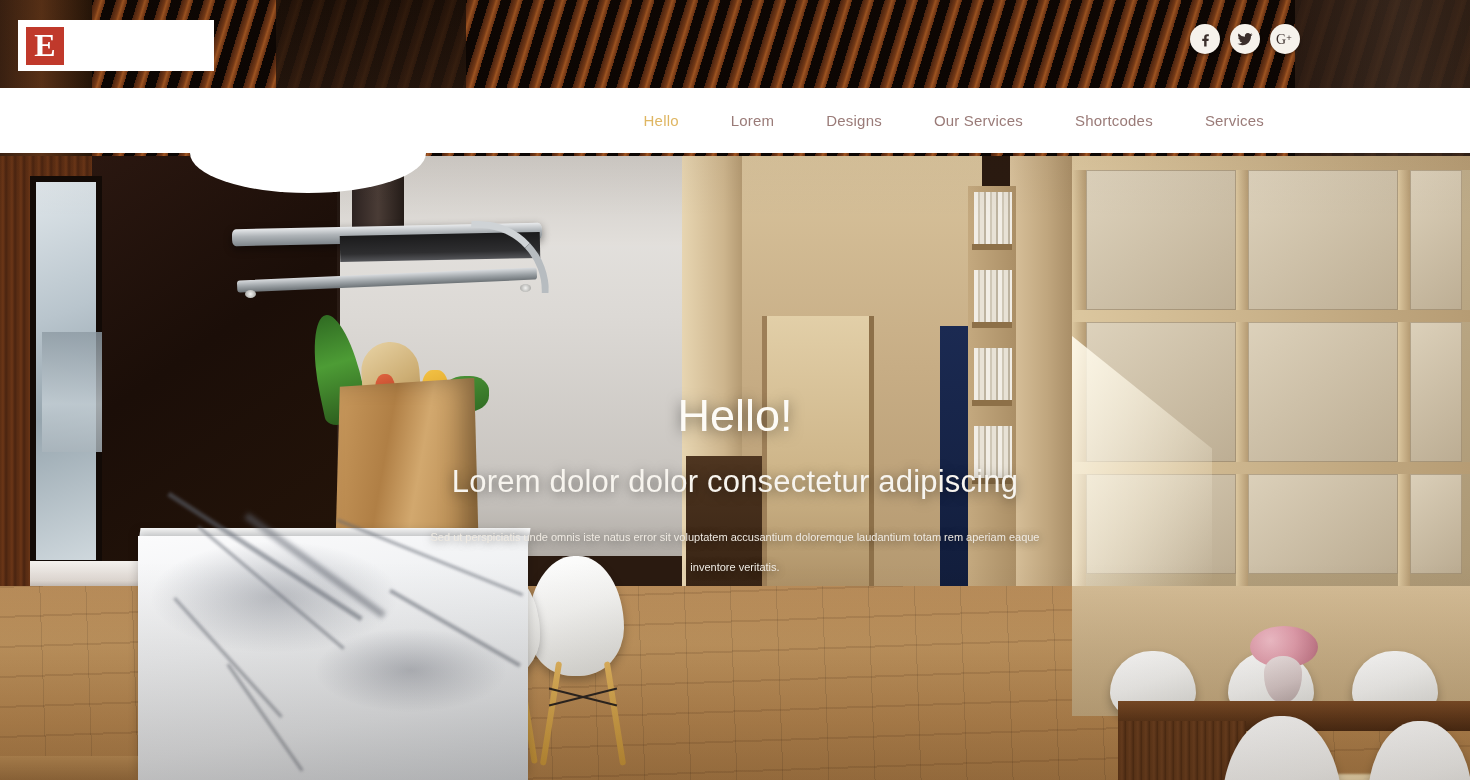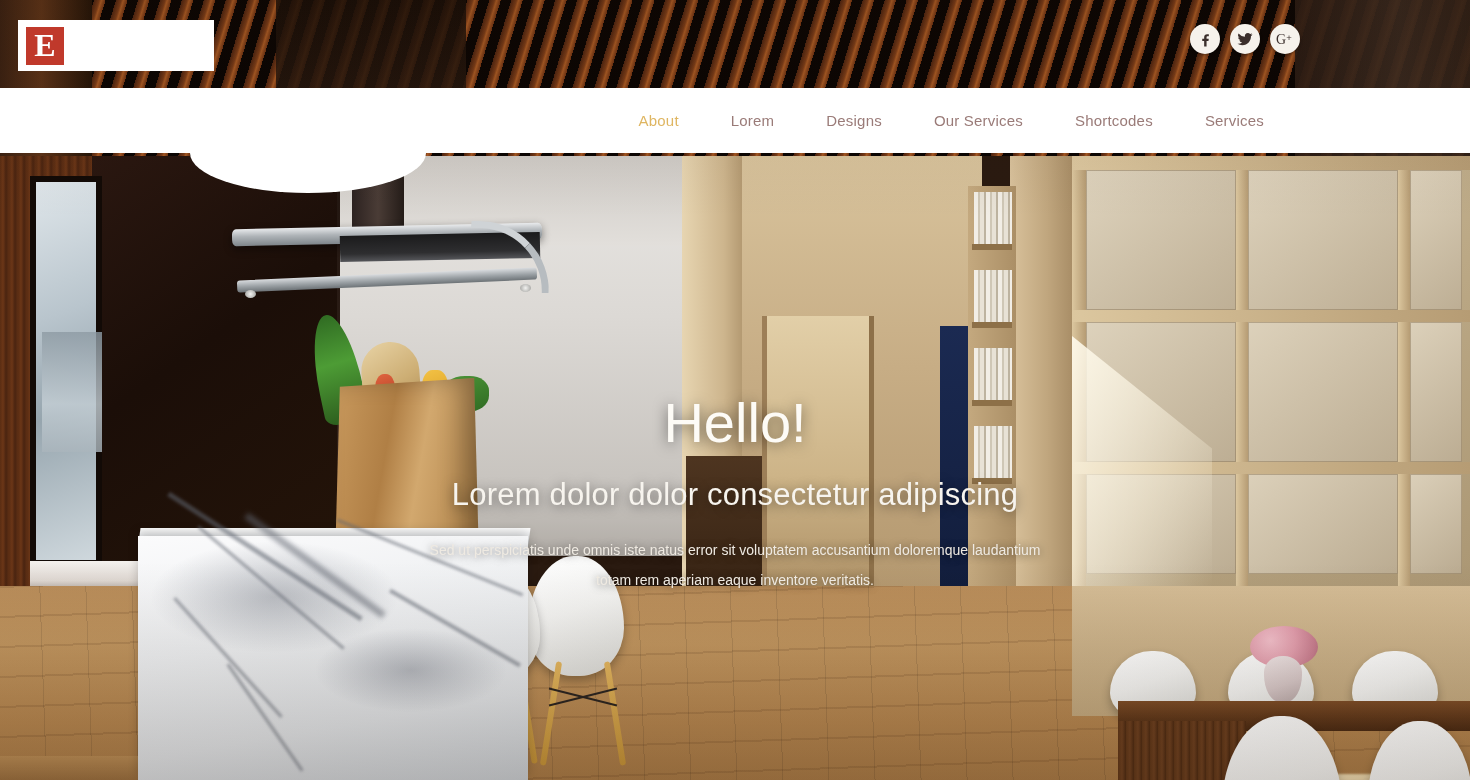--- a/index.html
+++ b/index.html
@@ -354,31 +354,31 @@
     letter-spacing:.2px; text-decoration:none;
   }
   .nav-link.active { color:#dfb662; }
 
   
   .hero-text {
     position:absolute; left:0; top:390px; width:1470px;
     text-align:center; z-index:20; pointer-events:none;
   }
   .hero-h1 {
-    font-size:56px; color:#fdfbf6; font-weight:400;
+    font-size:45px; color:#fdfbf6; font-weight:400;
     text-shadow:0 2px 14px rgba(0,0,0,.55);
     margin-bottom:22px;
   }
   .hero-h2 {
     font-size:31px; color:#f7f4ee; font-weight:400; letter-spacing:.2px;
     text-shadow:0 2px 12px rgba(0,0,0,.5);
     margin-bottom:22px;
   }
   .hero-p {
-    font-size:14px; color:#efeae2; line-height:30px;
+    font-size:11px; color:#efeae2; line-height:30px;
     max-width:640px; margin:0 auto;
     text-shadow:0 1px 8px rgba(0,0,0,.55);
   }
 
   
   .watermark {
     position:absolute; left:18px; top:20px; width:196px; height:51px;
     background:#ffffff; z-index:60; display:flex; align-items:center;
     padding:3px 6px; gap:8px;
   }
@@ -545,21 +545,21 @@
             <text x="14" y="13" font-family="Liberation Sans, sans-serif" font-size="13" fill="#3b2f2c">+</text>
           </svg>
       </div>
     </div>
   </div>
 
   <div class="navbar"></div>
   <div class="nav-curve"></div>
 
   <div class="nav-links">
-    <a class="nav-link active">About</a>
+    <a class="nav-link active">Hello</a>
     <a class="nav-link">Lorem</a>
     <a class="nav-link">Designs</a>
     <a class="nav-link">Our Services</a>
     <a class="nav-link">Shortcodes</a>
     <a class="nav-link">Services</a>
   </div>
 
   <div class="hero-text">
     <div class="hero-h1">Hello!</div>
     <div class="hero-h2">Lorem dolor dolor consectetur adipiscing</div>

